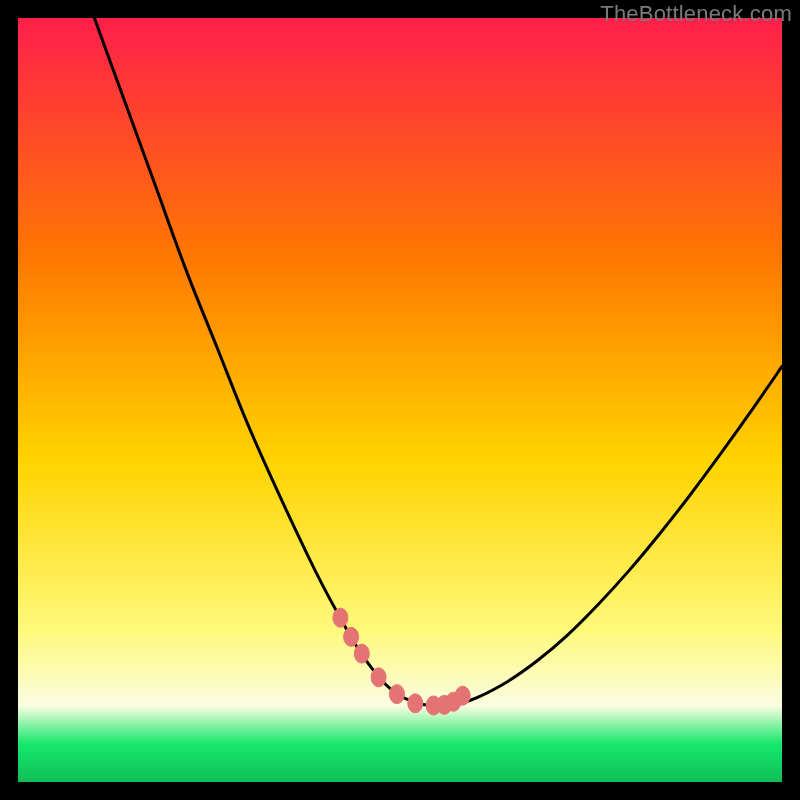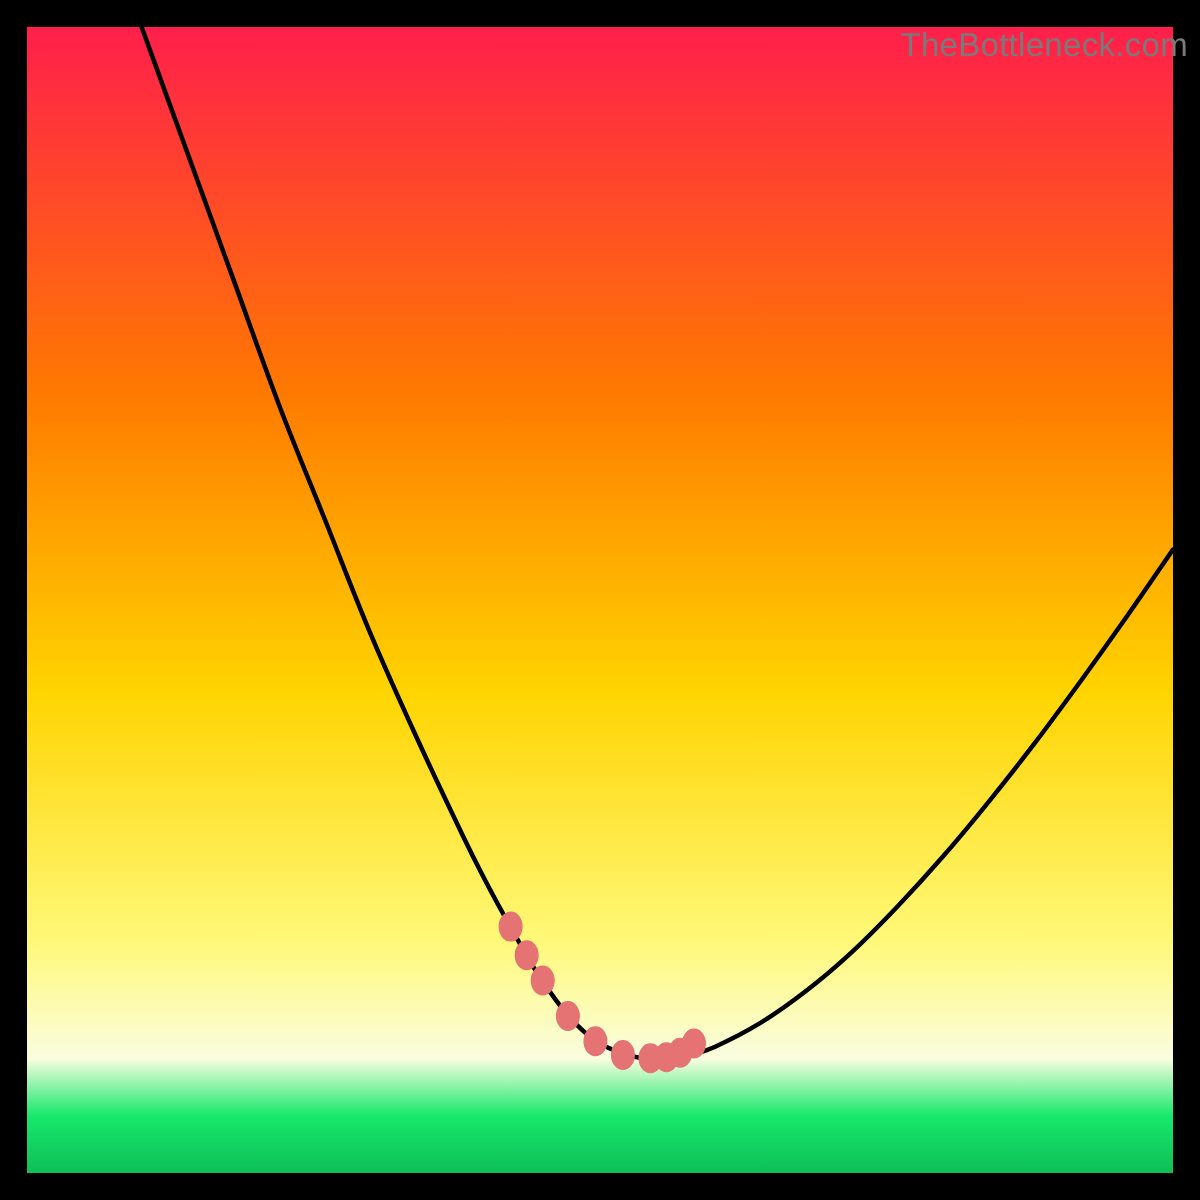--- a/index.html
+++ b/index.html
@@ -21,21 +21,21 @@
   }
   .plot-area {
     position: absolute;
     left: 0;
     top: 0;
     width: 764px;
     height: 764px;
   }
   .watermark {
     position: absolute;
-    top: 17px;
+    top: 1px;
     right: 8px;
     color: #7a7a7a;
     font-size: 22px;
     font-weight: 500;
     letter-spacing: 0.2px;
     font-family: Arial, Helvetica, sans-serif;
     pointer-events: none;
   }
 </style>
 </head>

